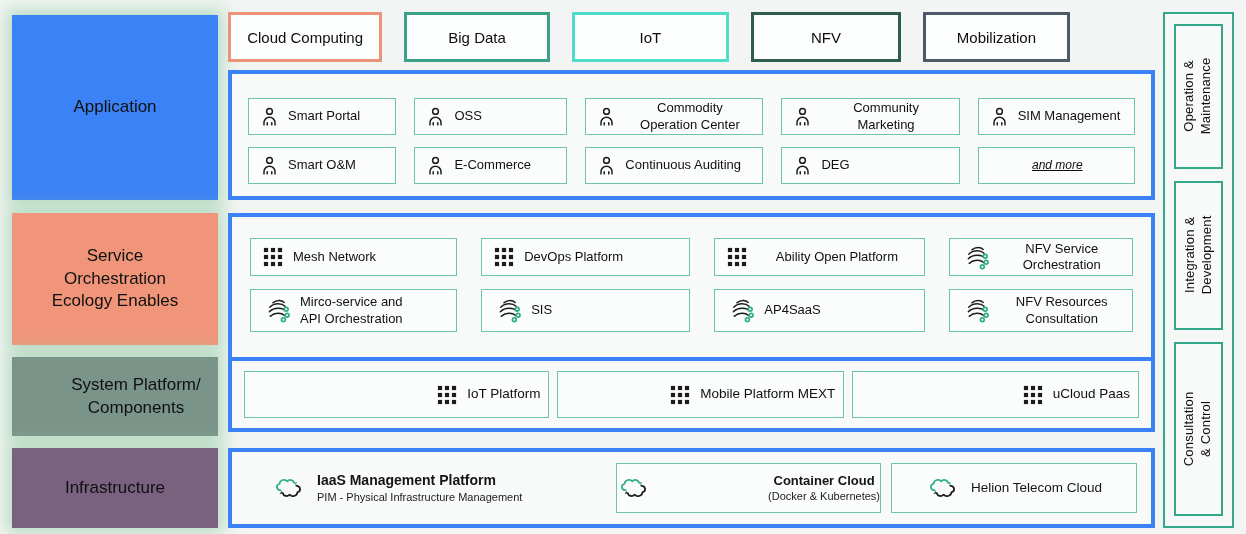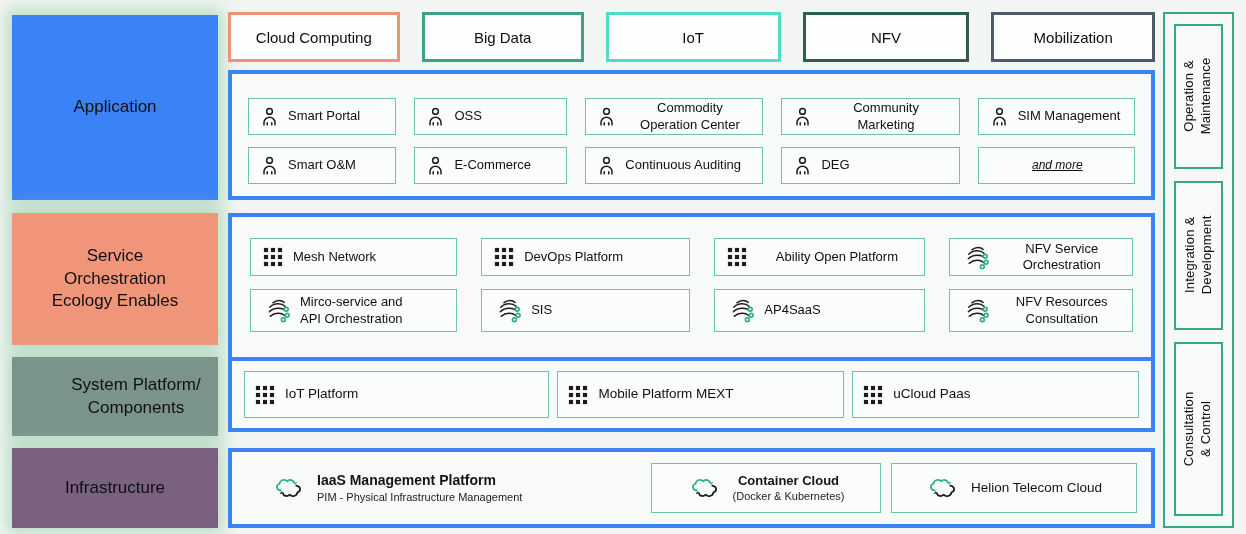--- a/index.html
+++ b/index.html
@@ -22,21 +22,21 @@
     box-shadow:0 0 16px 5px rgba(151,205,168,0.65);
   }
   .row-label.app   { top:15px;  height:185px; }
   .row-label.svc   { top:213px; height:132px; }
   .row-label.sys   { top:357px; height:79px;padding-left:42px;  }
   .row-label.infra { top:448px; height:80px;  }
 
   
   .main-col { position:absolute; left:228px; top:0; width:927px; height:534px; }
 
-  .tabs-row { position:absolute; top:12px; left:0; width:927px; height:50px; display:flex; gap:22px; }
+  .tabs-row { position:absolute; top:12px; left:0; width:842px; height:50px; display:flex; gap:22px; }
   .tab {
     flex:1; background:#fcfdfd; border:3px solid #888;
     display:flex; align-items:center; justify-content:center;
     font-size:15px; color:#0e0e0e;
   }
   .tab.t0{flex:1.04} .tab.t1{flex:0.98} .tab.t2{flex:1.06} .tab.t3{flex:1.01} .tab.t4{flex:0.99}
 
   .box-outer {
     position:absolute; left:0; width:927px;
     border:4px solid #3b82f6; background:#f8faf9;
@@ -56,27 +56,27 @@
     font-size:13px; line-height:1.25; color:#101010;
   }
   .item .lbl { white-space:pre-line; }
   .item.c2 .lbl { flex:1; text-align:center; }
   .item.more { justify-content:center; }
   .item.more .lbl { font-size:12px; font-style:italic; text-decoration:underline; font-weight:500; }
 
   .svc-box .item { padding-left:12px; gap:10px; }
   .svc-box .item.center .lbl { flex:1; text-align:center; }
 
-  .sys-box .item { flex:1; justify-content:flex-start; gap:10px; font-size:13.5px; }
+  .sys-box .item { flex:1; justify-content:flex-end; gap:10px; font-size:13.5px; }
   .sys-box .item.s0 { flex:1.07; }
 
   .infra-plain { flex:1; display:flex; align-items:center; gap:12px; padding-left:26px; }
   .infra-item  { border:1.6px solid #6cc4ae; background:#fbfdfc; display:flex;
                  align-items:center; justify-content:center; gap:12px; }
-  .infra-item.i1 { width:230px; }
+  .infra-item.i1 { width:265px;justify-content:space-between; }
   .infra-item.i2 { width:246px; }
   .inf-title { font-size:14px; font-weight:bold; line-height:1.25; }
   .inf-sub   { font-size:11px; line-height:1.3; color:#222; }
   .infra-item .inf-title { font-size:13px; }
   .infra-item.i2 .inf-title { font-weight:normal; font-size:13.5px; }
   .tcol { display:flex; flex-direction:column; justify-content:center; }
   .infra-item.i1 .tcol { align-items:center; text-align:center; }
 
   
   .sidebar {

